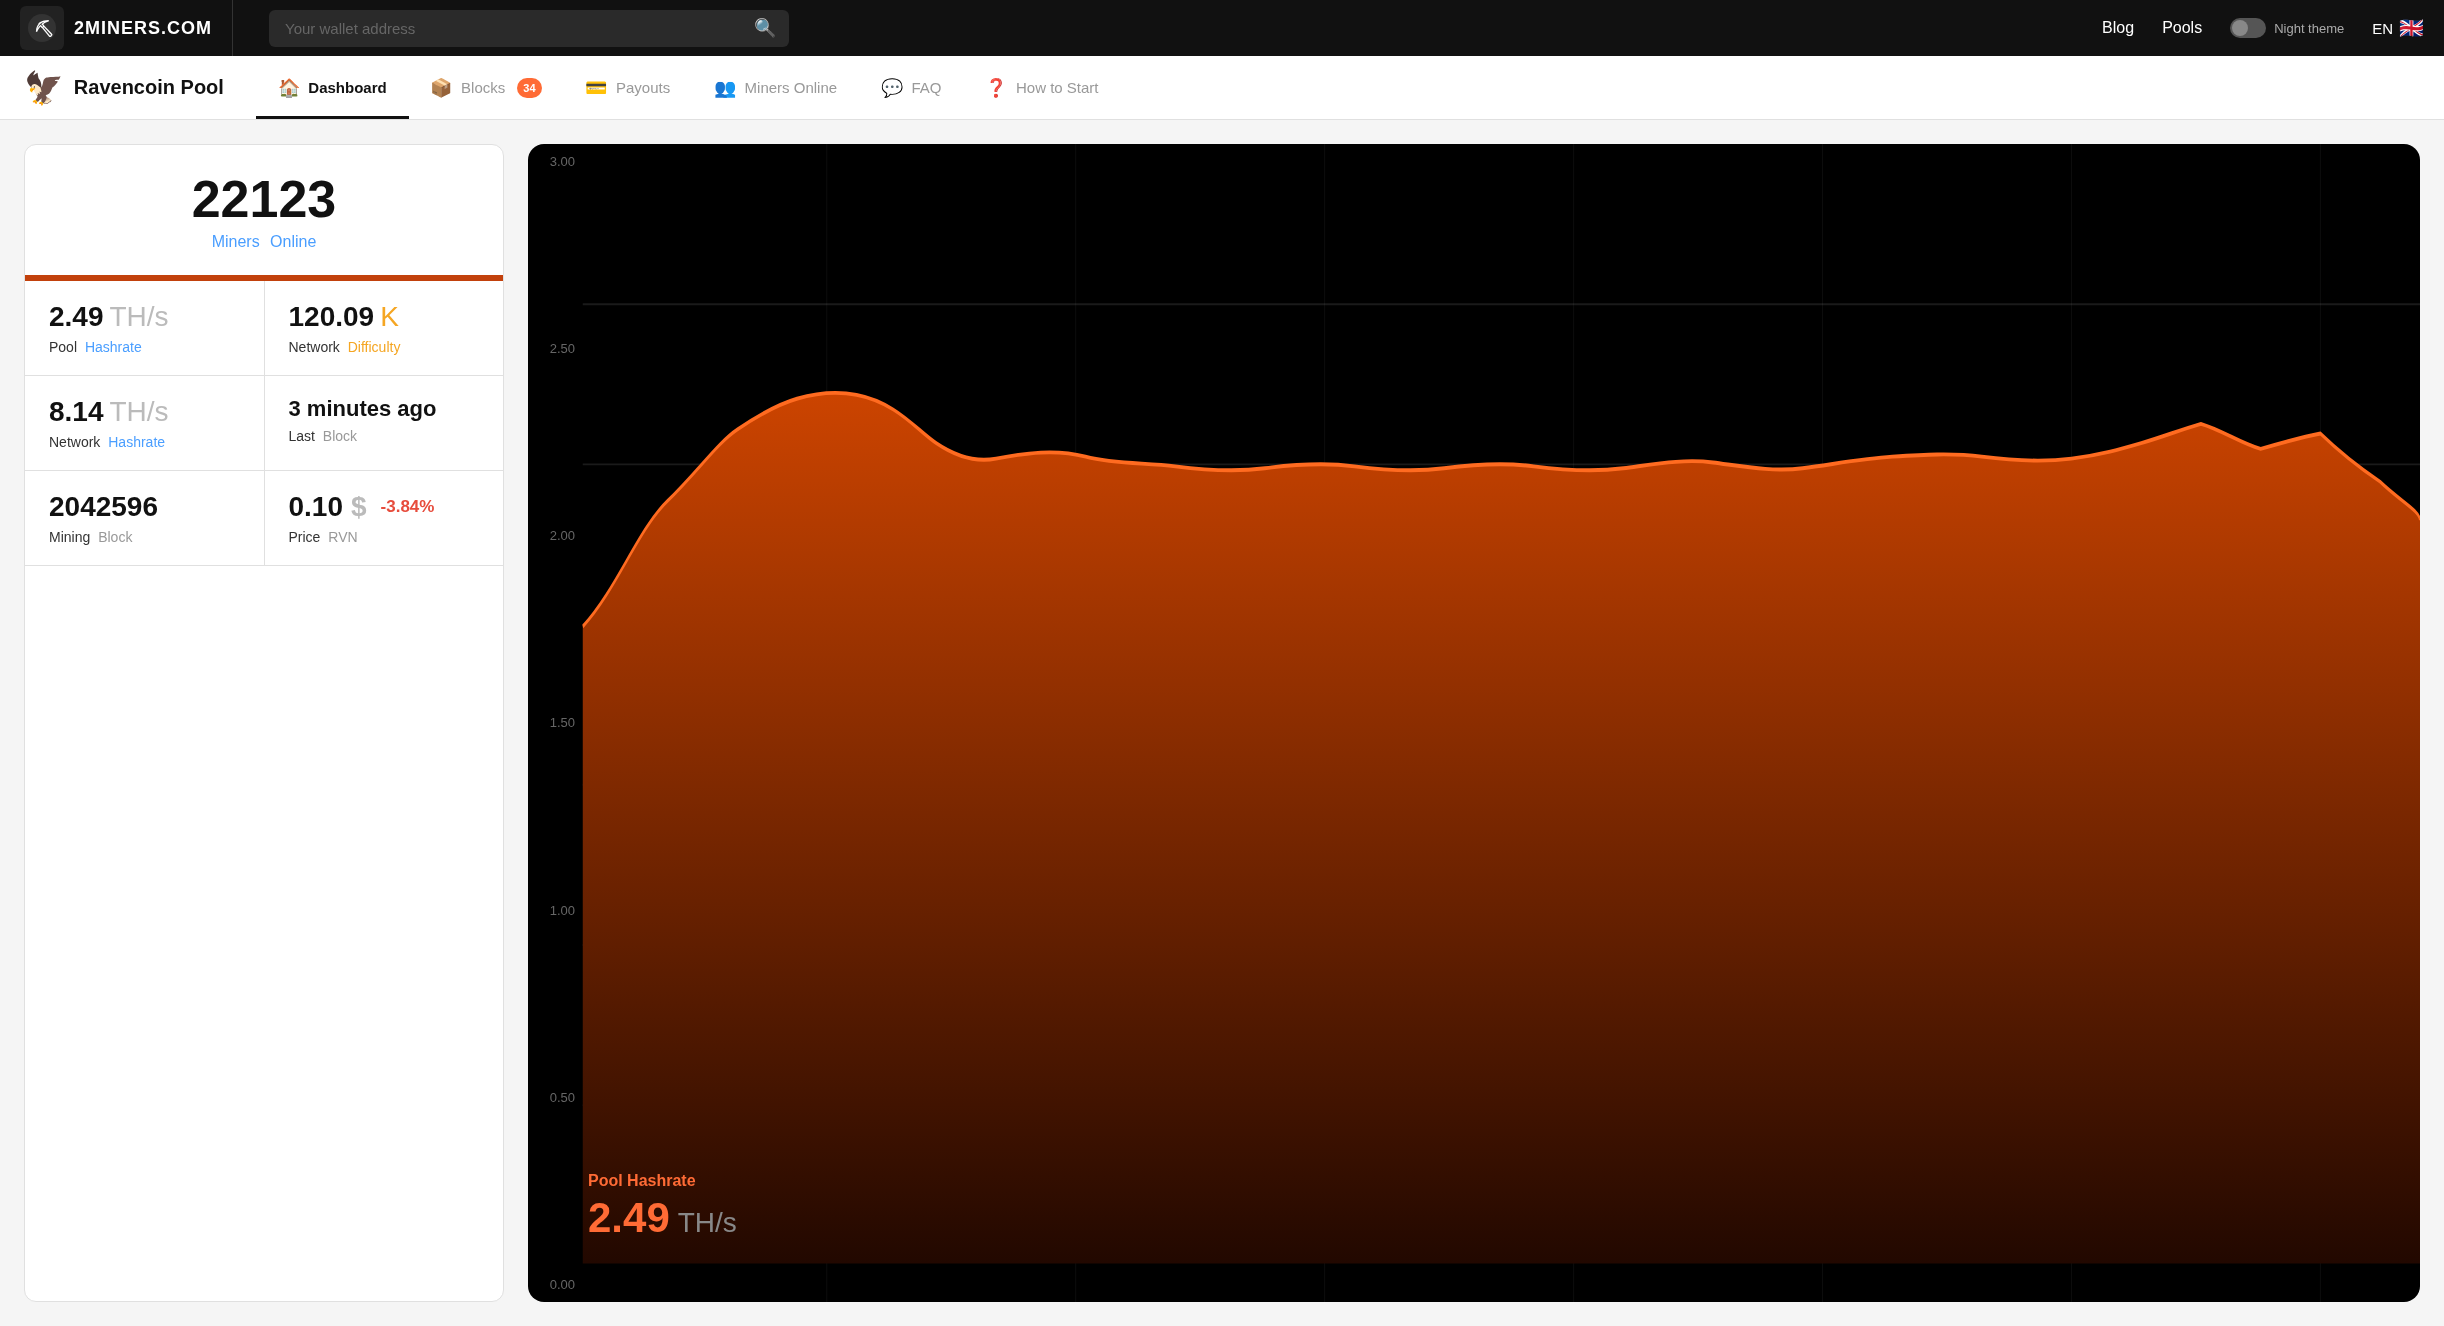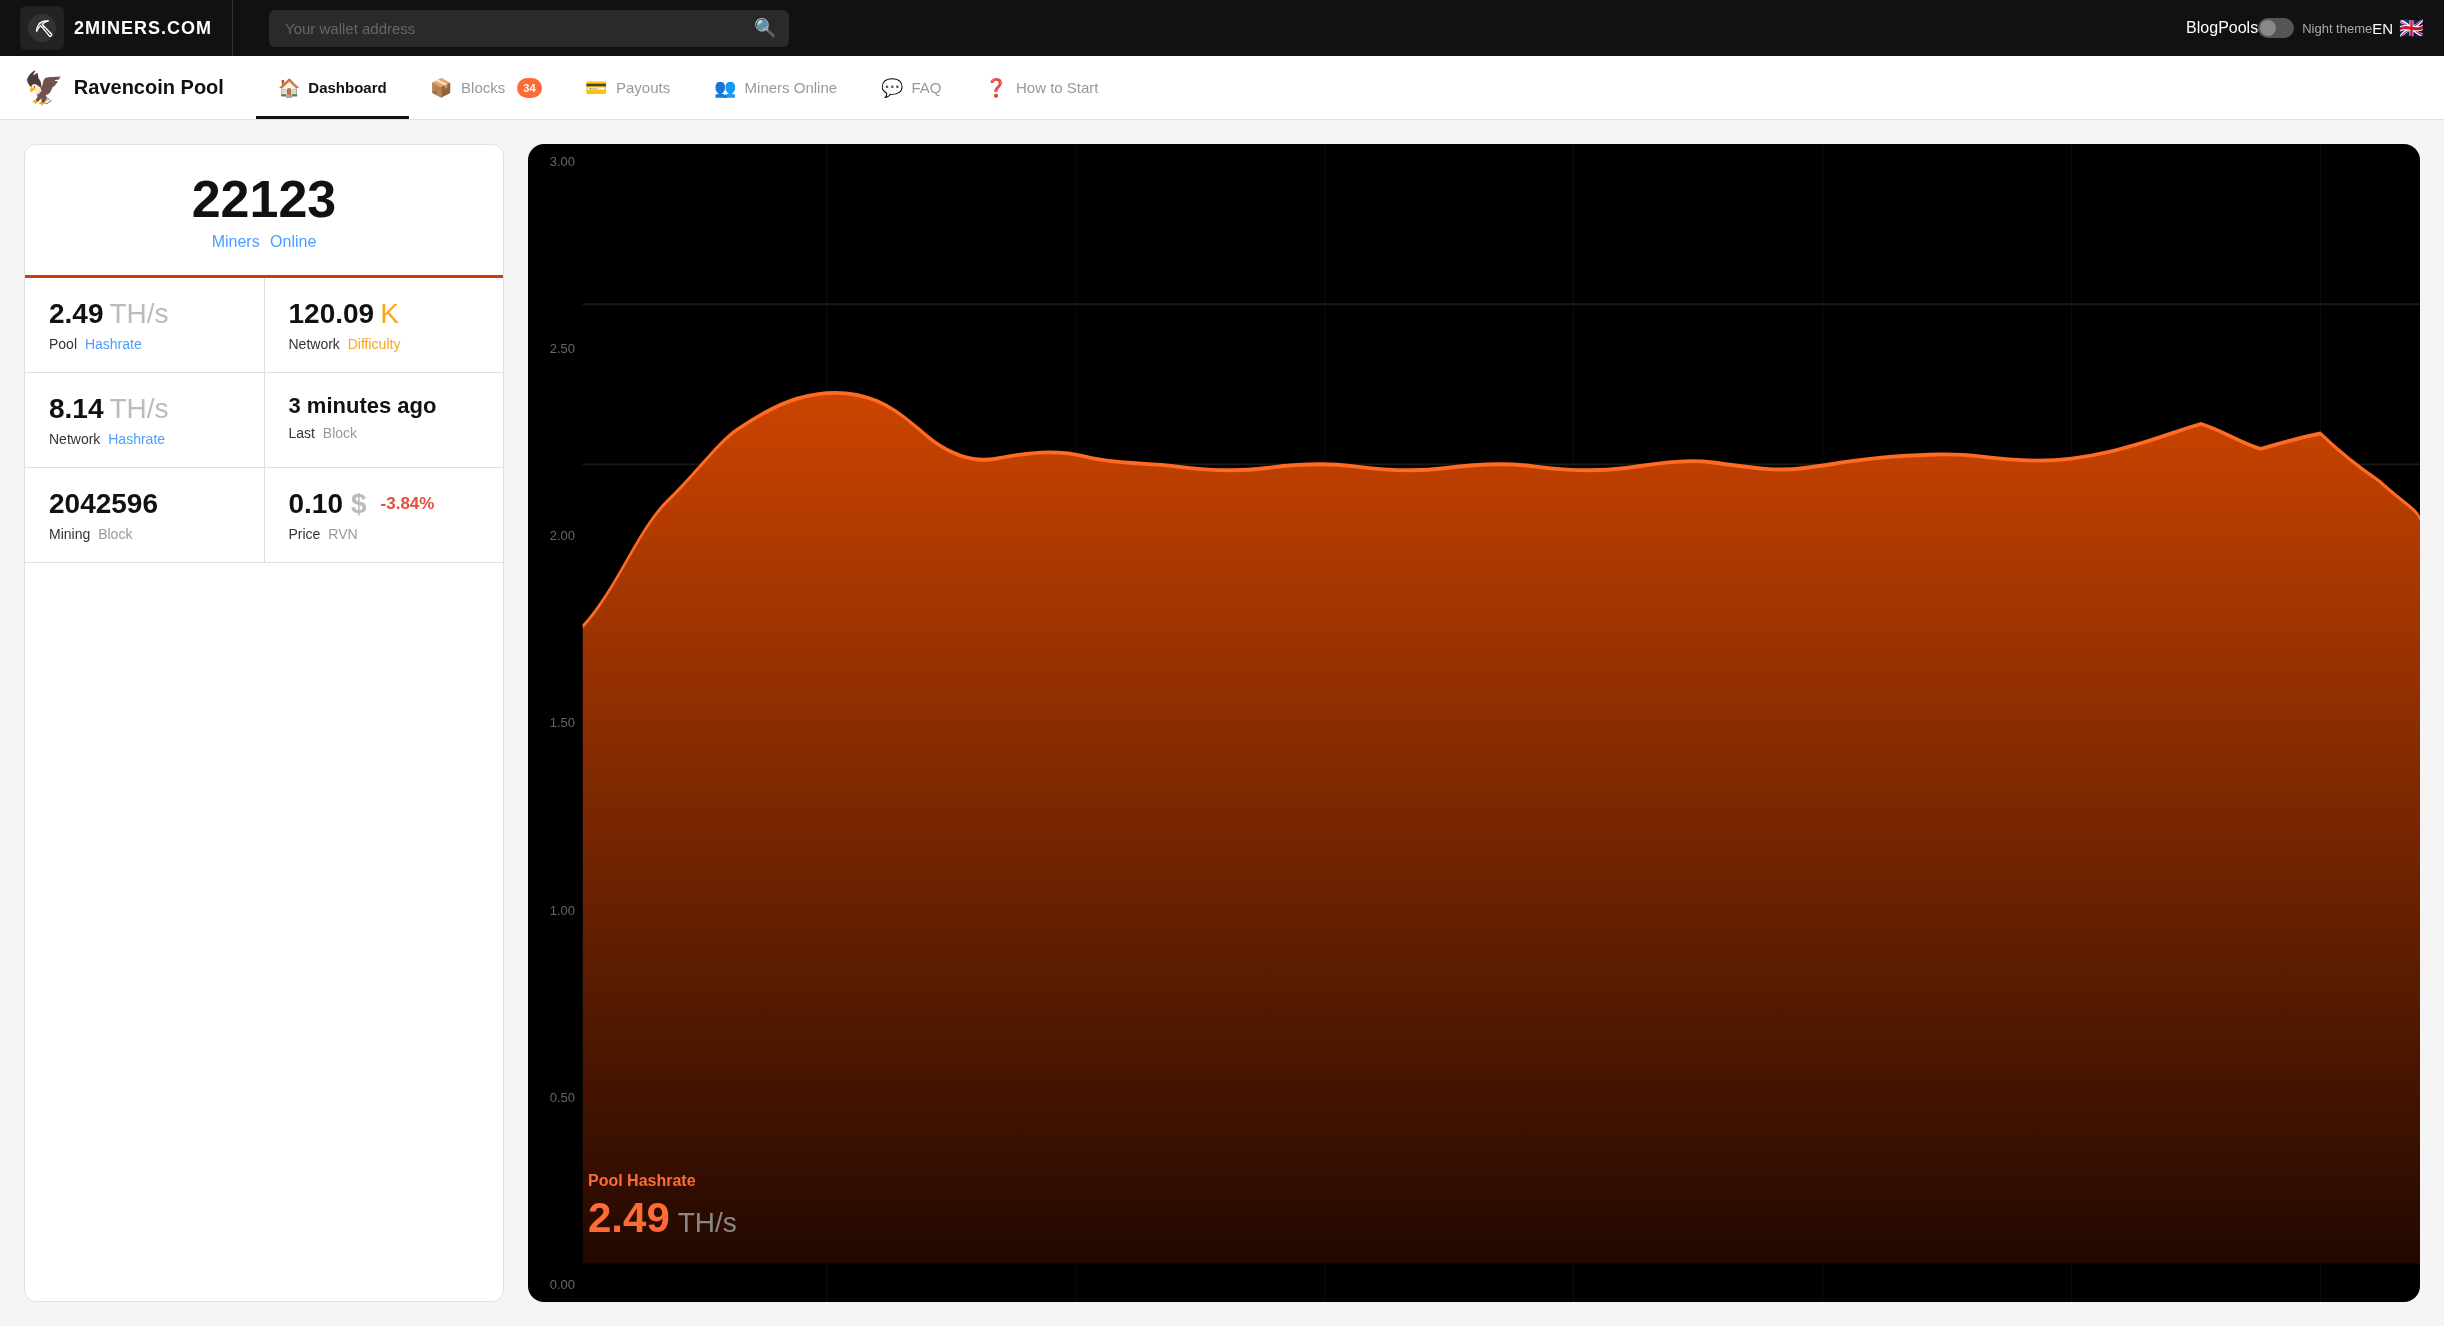--- a/index.html
+++ b/index.html
@@ -57,20 +57,21 @@
       right: 12px;
       top: 50%;
       transform: translateY(-50%);
       color: #888;
       font-size: 18px;
       cursor: pointer;
     }
     .nav-links {
       display: flex;
       align-items: center;
+      gap: 28px;
       margin-left: auto;
       color: white;
       font-size: 16px;
     }
     .nav-links a {
       color: white;
       text-decoration: none;
       cursor: pointer;
     }
     .night-theme-toggle {
@@ -190,21 +191,21 @@
       background: white;
       border-radius: 12px;
       border: 1px solid #e0e0e0;
       width: 480px;
       min-width: 480px;
       overflow: hidden;
     }
     .miners-count-section {
       padding: 28px 24px 24px;
       text-align: center;
-      border-bottom: 3px solid #c2410c;
+      border-bottom: 6px solid #c2410c;
     }
     .miners-count {
       font-size: 52px;
       font-weight: 700;
       color: #111;
       line-height: 1;
       margin-bottom: 8px;
     }
     .miners-label {
       font-size: 16px;

